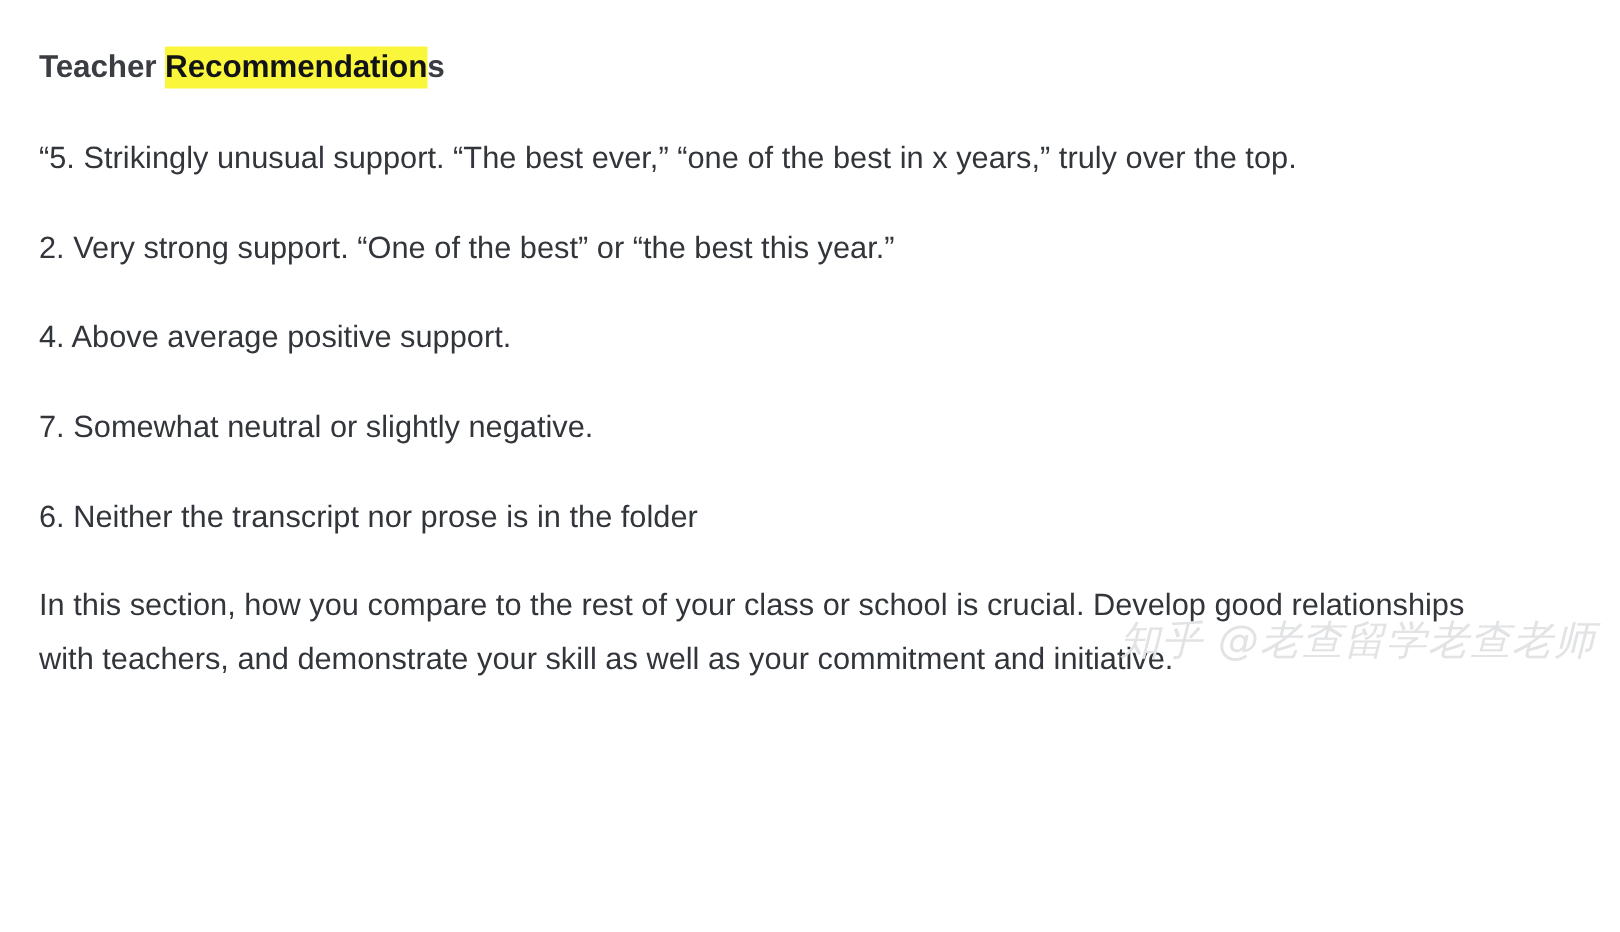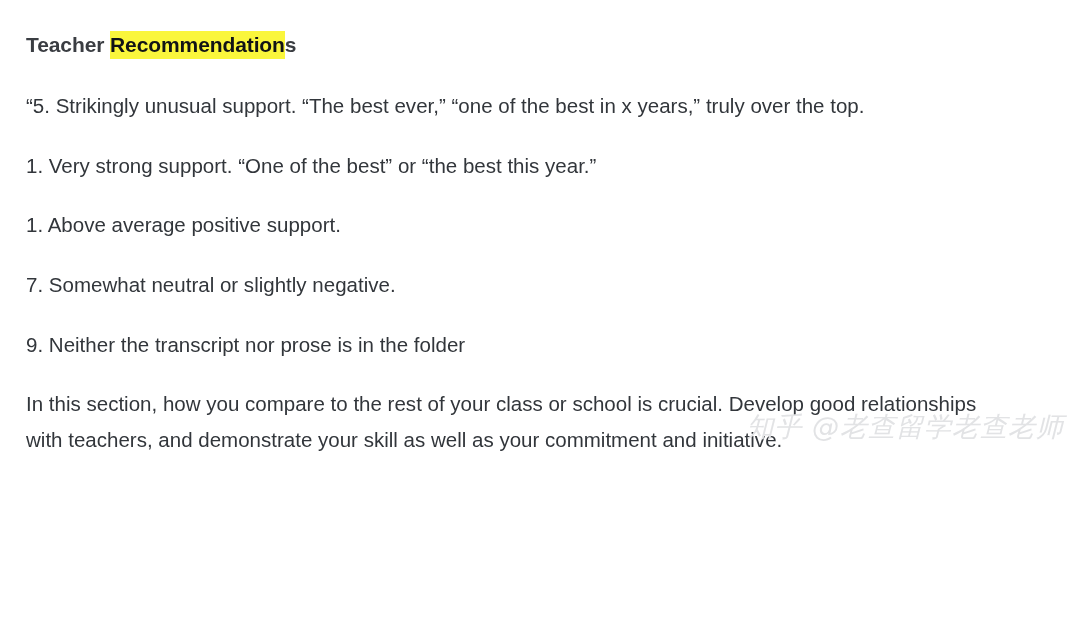--- a/index.html
+++ b/index.html
@@ -92,24 +92,24 @@
 <body>
 
 <div class="page">
 
   <div class="content">
 
     <h1 class="doc-heading"><span>Teacher </span><span class="hl">Recommendation</span><span class="tail">s</span></h1>
 
     <div class="body-block">
       <p class="para">“5. Strikingly unusual support. “The best ever,” “one of the best in x years,” truly over the top.</p>
-      <p class="para">1. Very strong support. “One of the best” or “the best this year.”</p>
-      <p class="para">1. Above average positive support.</p>
+      <p class="para">2. Very strong support. “One of the best” or “the best this year.”</p>
+      <p class="para">4. Above average positive support.</p>
       <p class="para">7. Somewhat neutral or slightly negative.</p>
-      <p class="para">9. Neither the transcript nor prose is in the folder</p>
+      <p class="para">6. Neither the transcript nor prose is in the folder</p>
       <p class="para">In this section, how you compare to the rest of your class or school is crucial. Develop good relationships with teachers, and demonstrate your skill as well as your commitment and initiative.</p>
     </div>
 
   </div>
 
   <div class="watermark">知乎 @老查留学老查老师</div>
 
 </div>
 
 </body></html>

